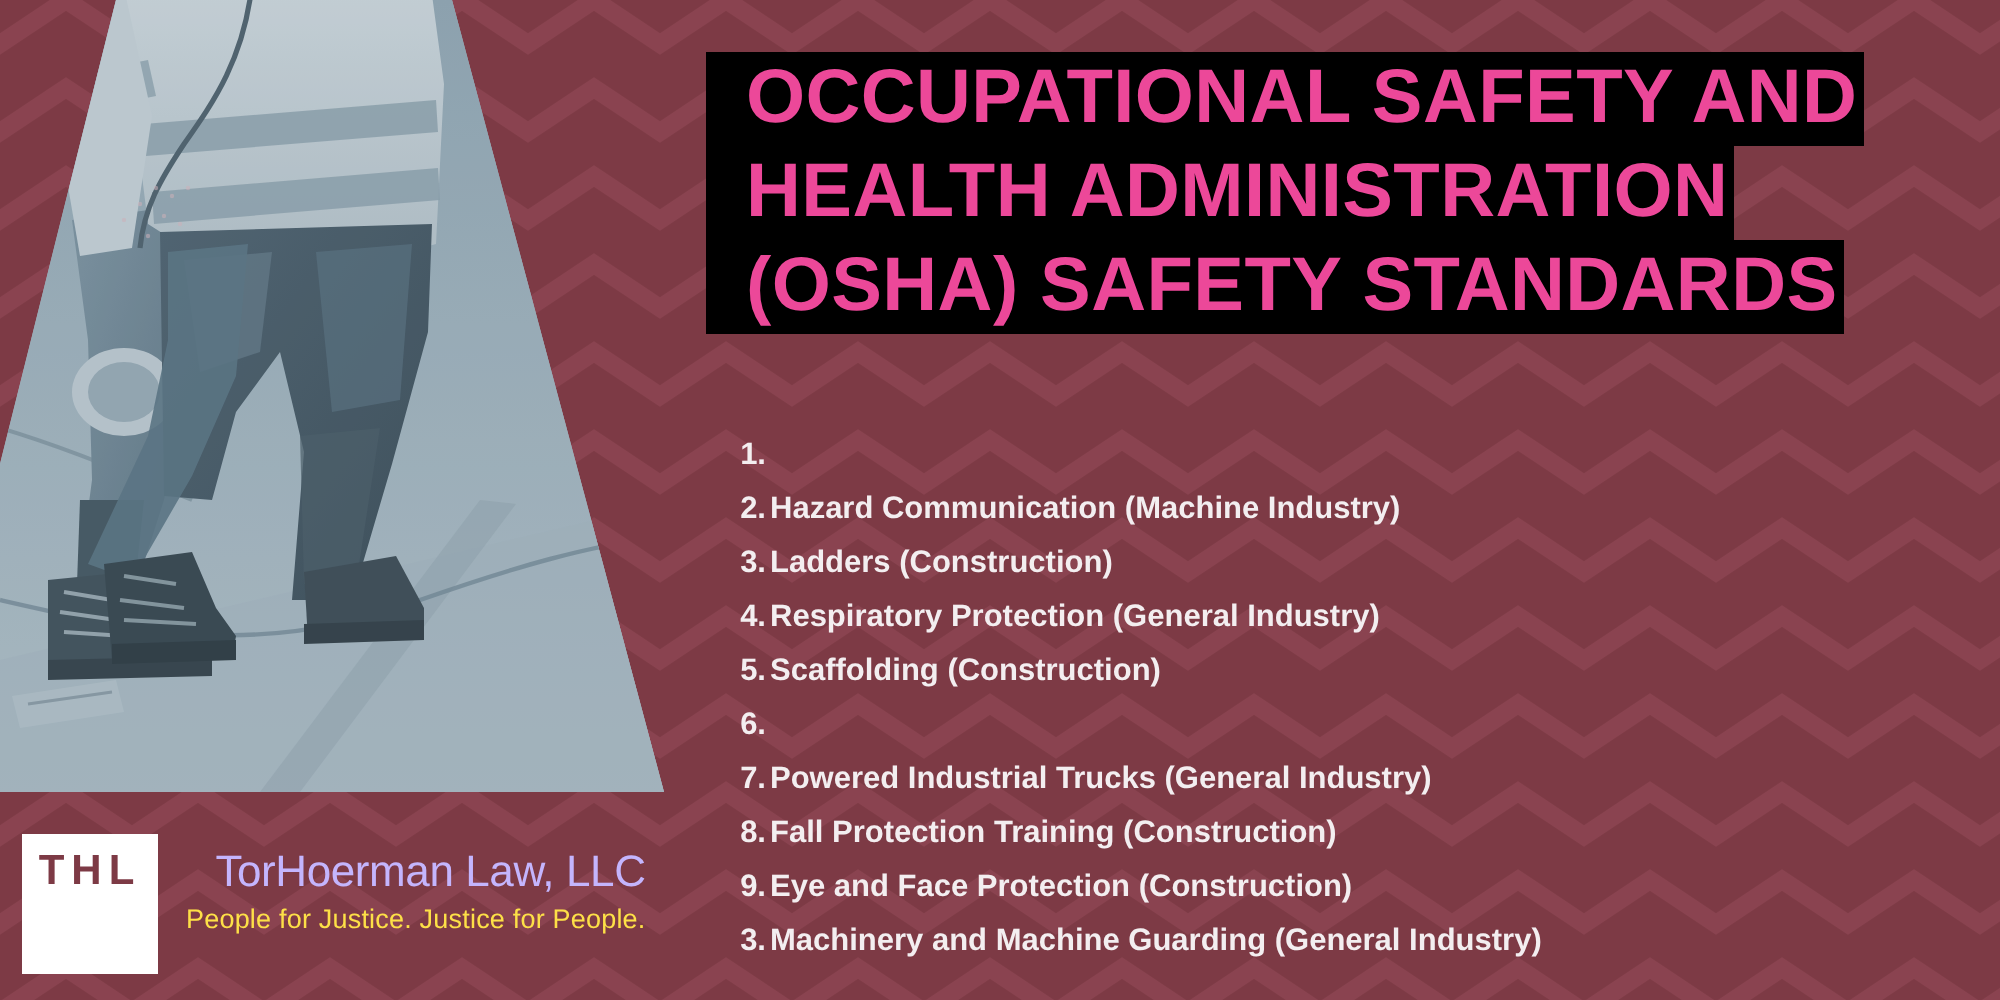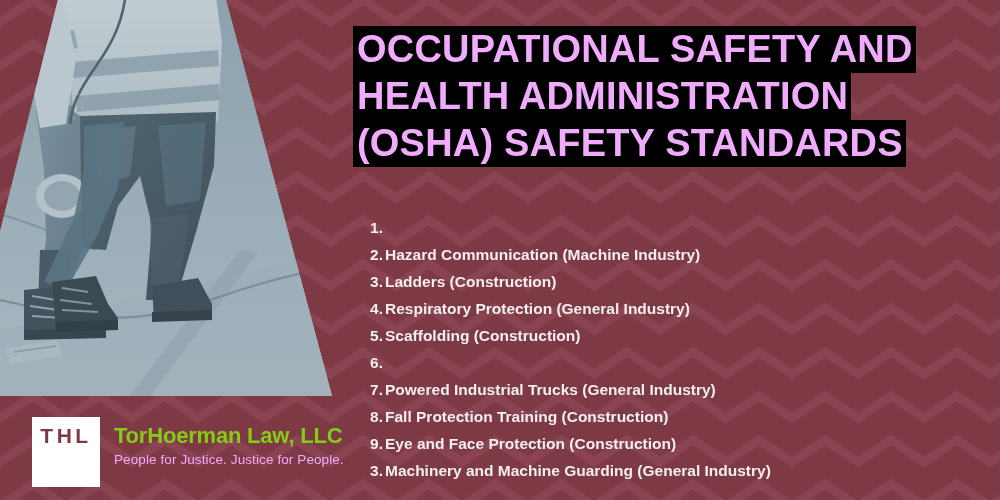--- a/index.html
+++ b/index.html
@@ -54,26 +54,26 @@
     width: 600px;
   }
   .headline .hl-line {
     display: block;
     margin: 0;
     padding: 0;
   }
   .headline .hl-text {
     display: inline-block;
     background: #000000;
-    color: #f0abfc;
+    color: #ec4899;
     font-size: 38px;
     line-height: 47px;
     font-weight: 700;
     letter-spacing: 0.2px;
-    padding: 0px 3px 0px 4px;
+    padding: 0px 3px 0px 20px;
     white-space: nowrap;
   }
 
   
   .intro {
     position: absolute;
     left: 353px;
     top: 190px;
     z-index: 3;
     color: #f3eef0;
@@ -108,21 +108,21 @@
     text-align: right;
     flex: 0 0 30px;
   }
   .violations-list .label {
     padding-left: 2px;
   }
 
   
   .logo-lockup {
     position: absolute;
-    left: 32px;
+    left: 11px;
     top: 417px;
     z-index: 4;
     display: flex;
     align-items: flex-start;
   }
   .logo-mark {
     width: 68px;
     height: 70px;
     background: #ffffff;
     flex: 0 0 68px;
@@ -138,29 +138,30 @@
     font-size: 21px;
     font-weight: 700;
     letter-spacing: 3.5px;
     line-height: 24px;
   }
   .logo-words {
     padding-left: 14px;
     padding-top: 6px;
   }
   .logo-name {
-    color: #84cc16;
+    color: #c4b5fd;
     font-size: 22px;
-    font-weight: 700;
+    font-weight: 400;
     line-height: 26px;
     letter-spacing: -0.2px;
     white-space: nowrap;
+    text-align: right;
   }
   .logo-tagline {
-    color: #f0abfc;
+    color: #fde047;
     font-size: 13.5px;
     font-weight: 400;
     line-height: 19px;
     letter-spacing: 0.1px;
     white-space: nowrap;
     padding-top: 1px;
   }
 </style>
 </head>
 <body>

